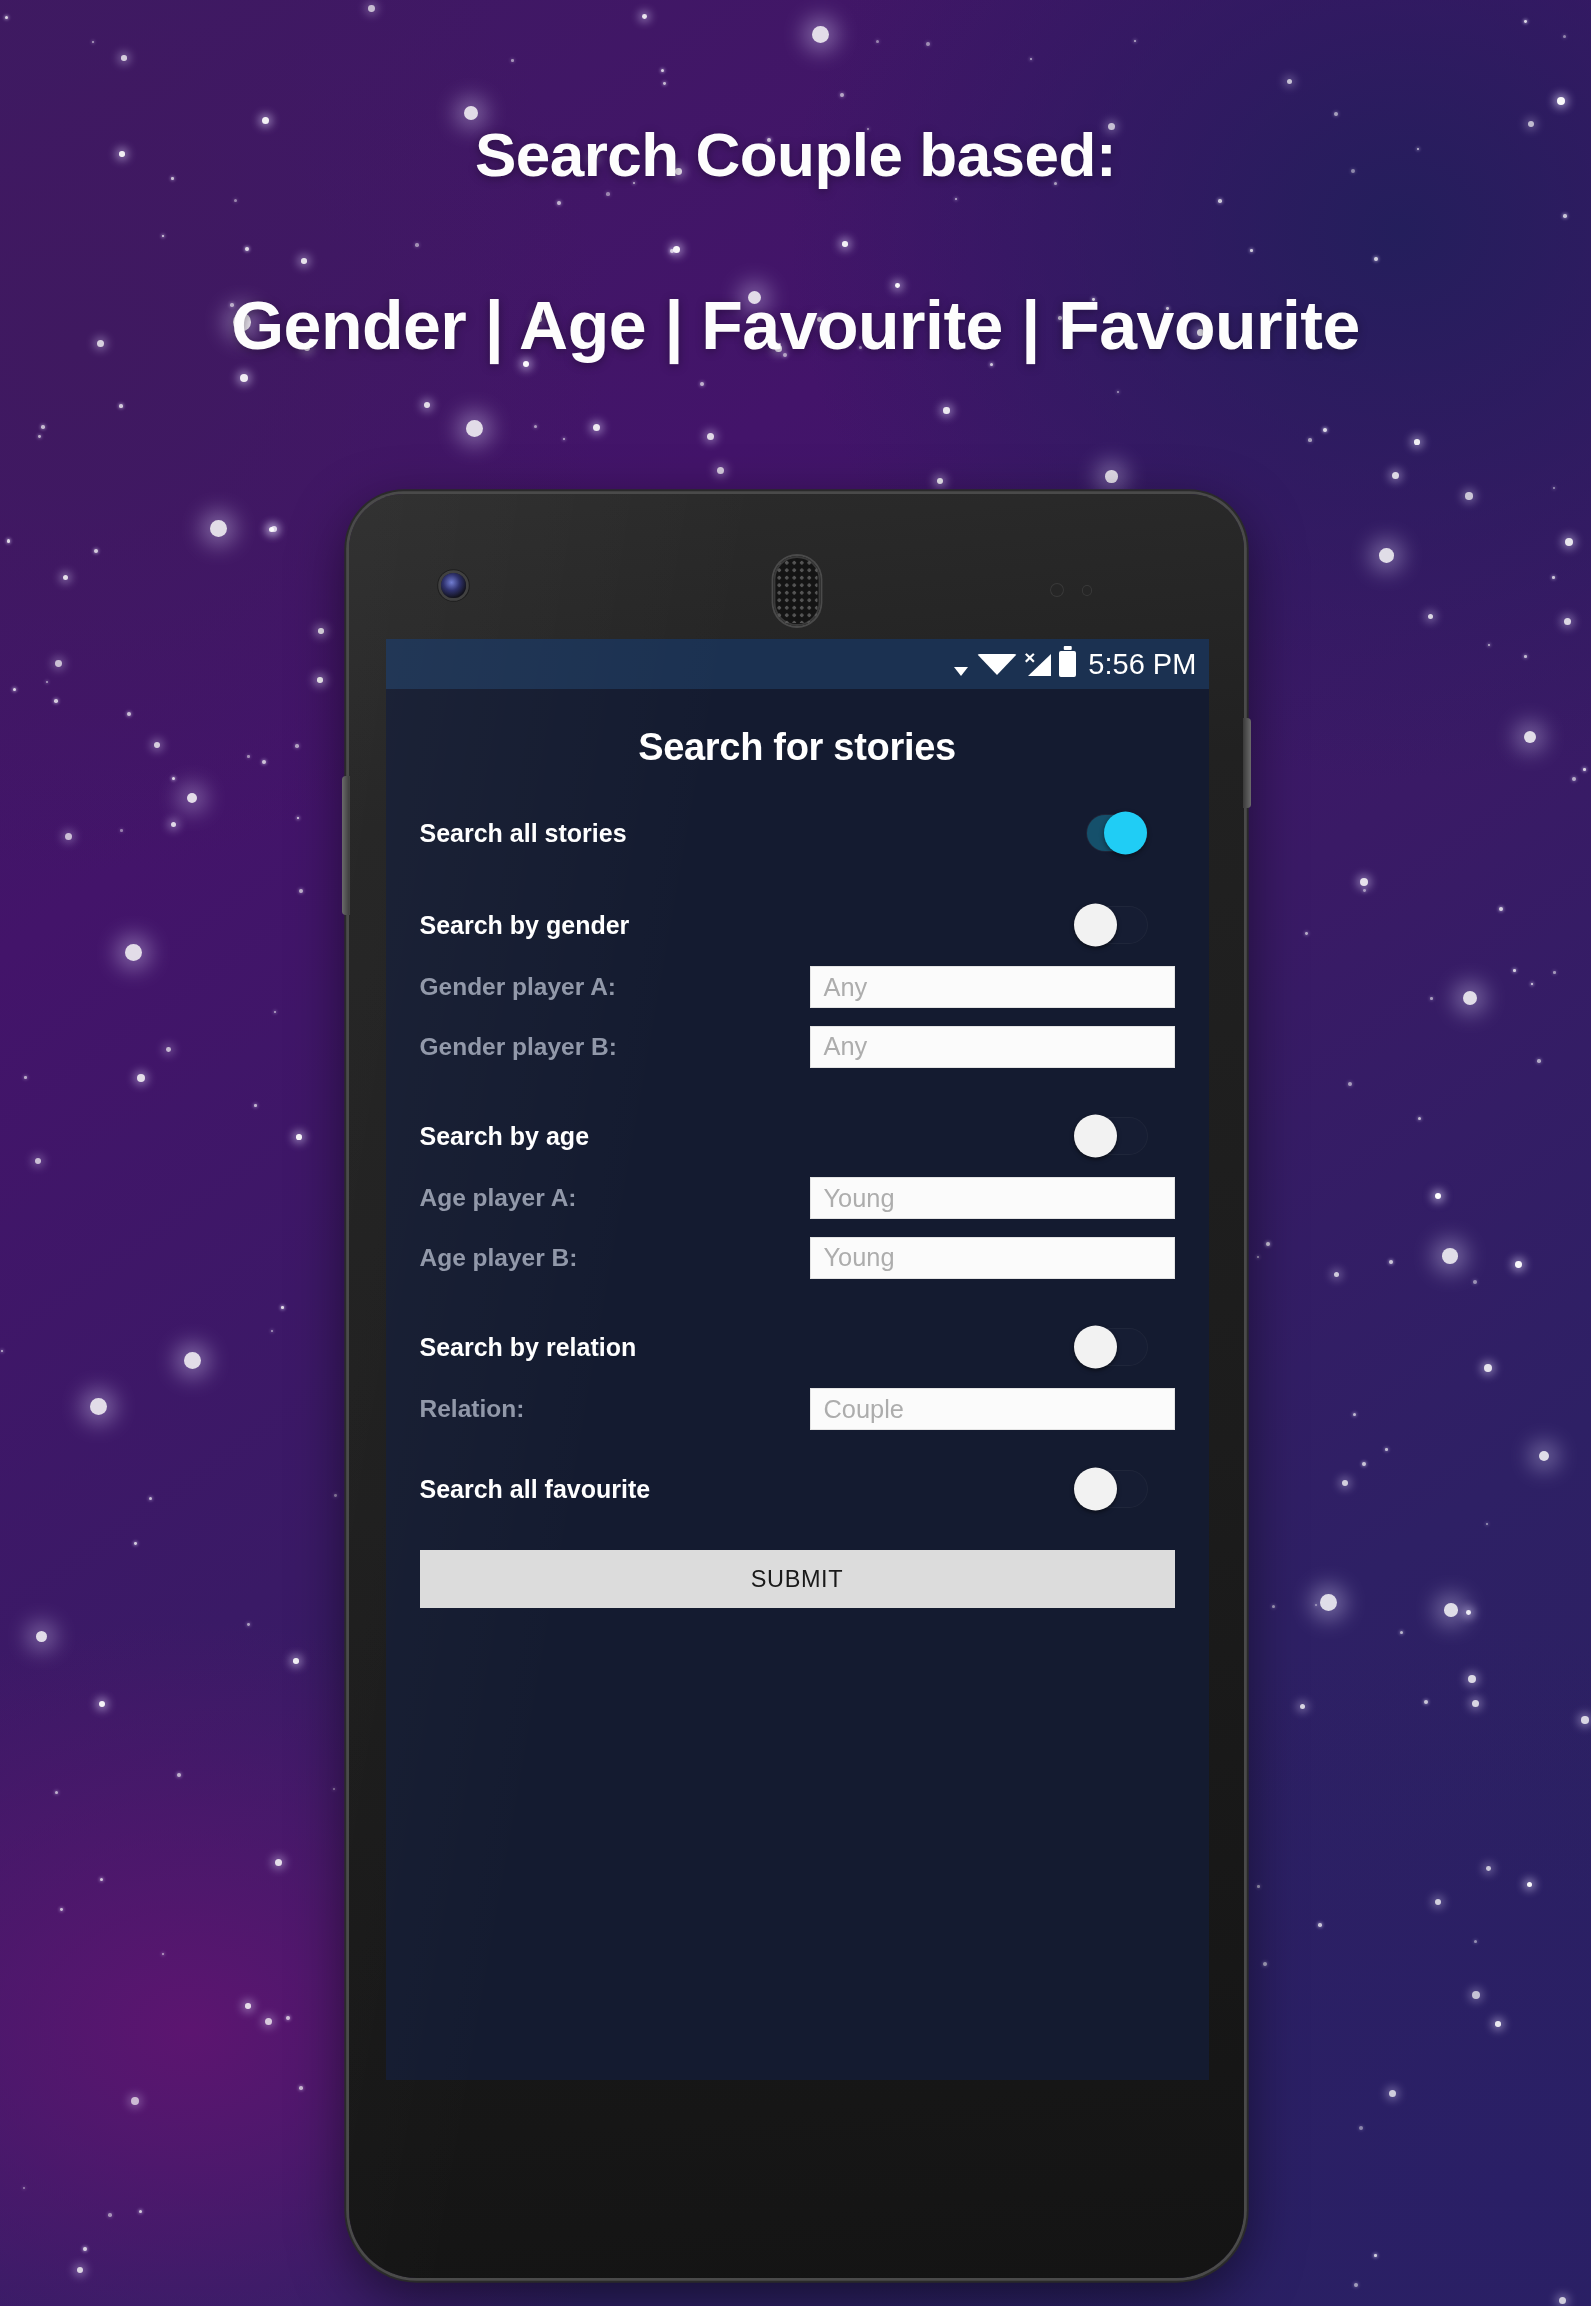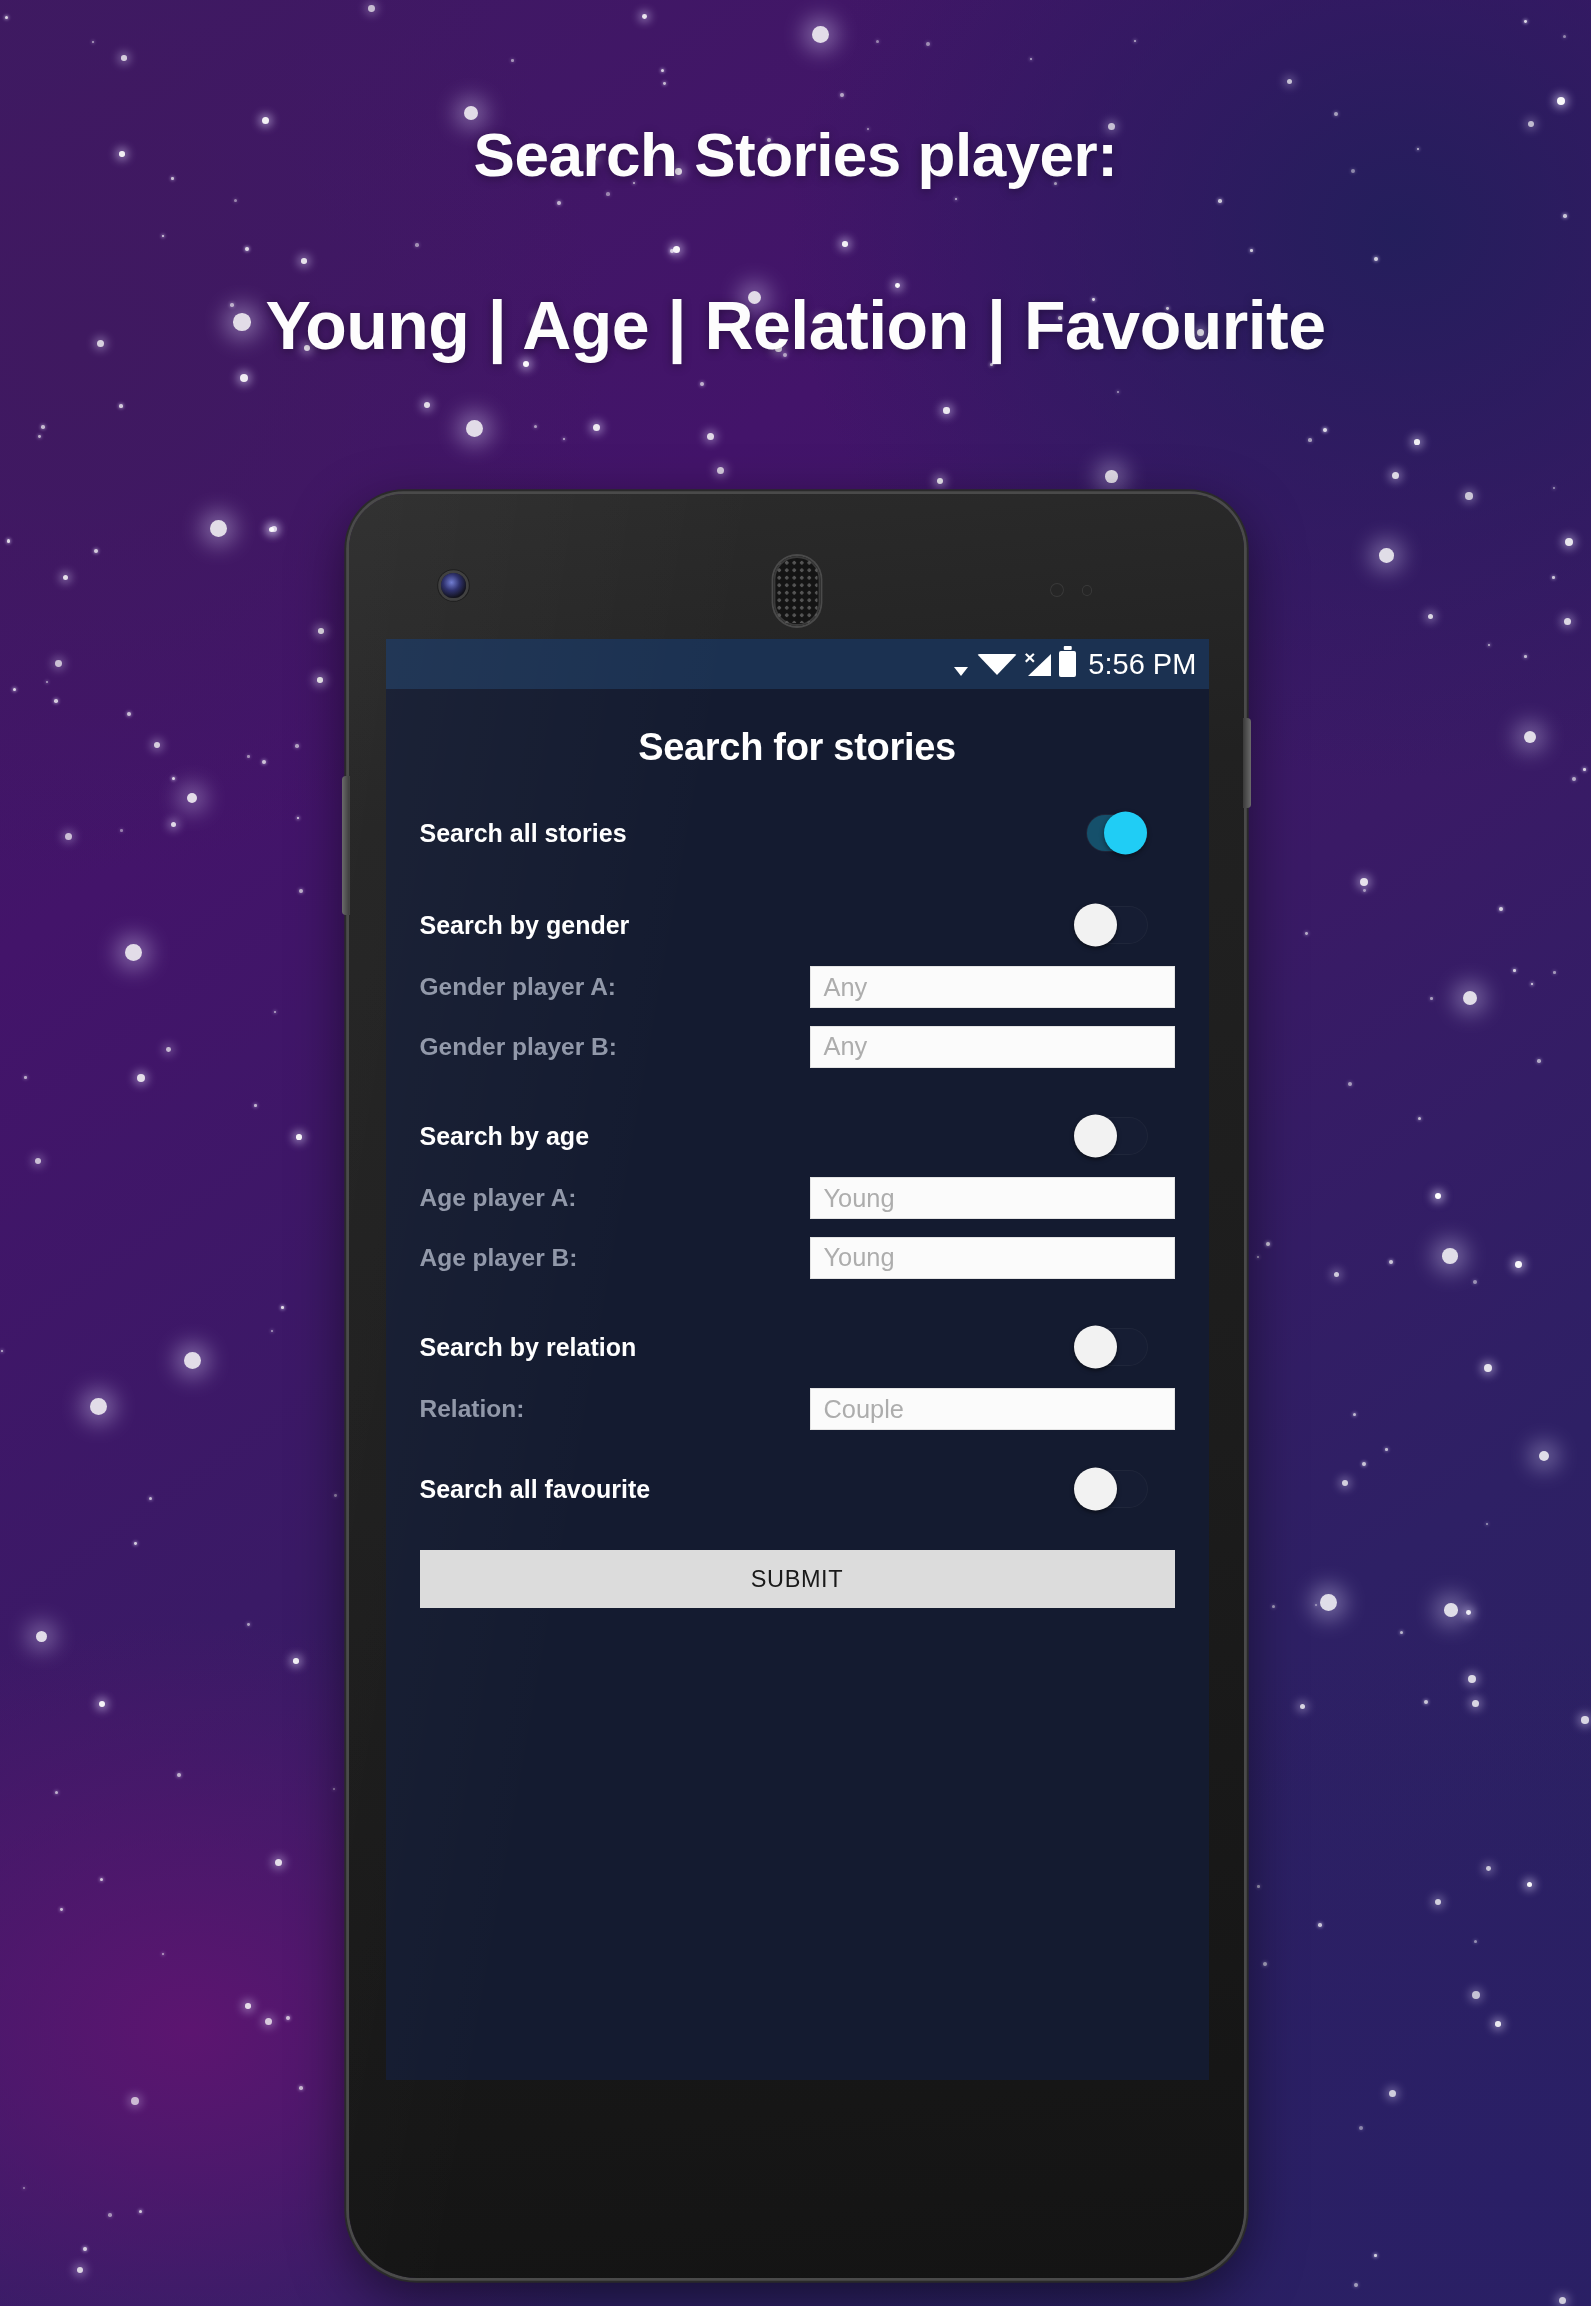--- a/index.html
+++ b/index.html
@@ -444,22 +444,22 @@
     <div class="star" style="left: 1030px; top: 58px; width: 2.3px; height: 2.3px; opacity: 0.64; box-shadow: rgba(228, 220, 255, 0.35) 0px 0px 2.8px 1.2px;"></div>
     <div class="star" style="left: 172px; top: 777px; width: 3.2px; height: 3.2px; opacity: 0.83; box-shadow: rgba(228, 220, 255, 0.46) 0px 0px 2.8px 1.2px;"></div>
     <div class="star" style="left: 162px; top: 1953px; width: 2.1px; height: 2.1px; opacity: 0.61; box-shadow: rgba(228, 220, 255, 0.34) 0px 0px 2.8px 1.2px;"></div>
     <div class="star" style="left: 275px; top: 1859px; width: 7px; height: 7px; opacity: 0.86; box-shadow: rgba(228, 220, 255, 0.47) 0px 0px 8.5px 3.6px;"></div>
     <div class="star" style="left: 1495px; top: 2021px; width: 5.6px; height: 5.6px; opacity: 0.9; box-shadow: rgba(228, 220, 255, 0.49) 0px 0px 8.5px 3.6px;"></div>
     <div class="star" style="left: 663px; top: 82px; width: 2.9px; height: 2.9px; opacity: 0.7; box-shadow: rgba(228, 220, 255, 0.39) 0px 0px 2.8px 1.2px;"></div>
     <div class="star" style="left: 171px; top: 822px; width: 5.2px; height: 5.2px; opacity: 0.84; box-shadow: rgba(228, 220, 255, 0.46) 0px 0px 8.5px 3.6px;"></div>
     <div class="star" style="left: 1300px; top: 1704px; width: 5.3px; height: 5.3px; opacity: 0.82; box-shadow: rgba(228, 220, 255, 0.45) 0px 0px 8.5px 3.6px;"></div>
   </div>
 
-<div class="headline" id="hl1">Search Stories player:</div>
-<div class="headline" id="hl2">Young | Age | Relation | Favourite</div>
+<div class="headline" id="hl1">Search Couple based:</div>
+<div class="headline" id="hl2">Gender | Age | Favourite | Favourite</div>
 
 <div id="phone">
 
   <div class="cam"></div>
   <div class="speaker">
       <i></i>
     </div>
   <div class="sensor s1"></div>
   <div class="sensor s2"></div>
   <div class="vol-btn"></div>

